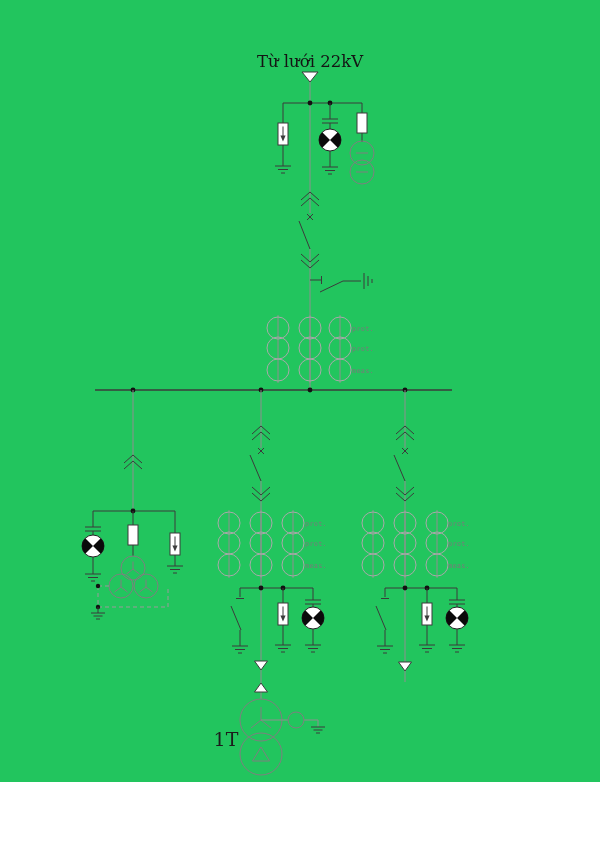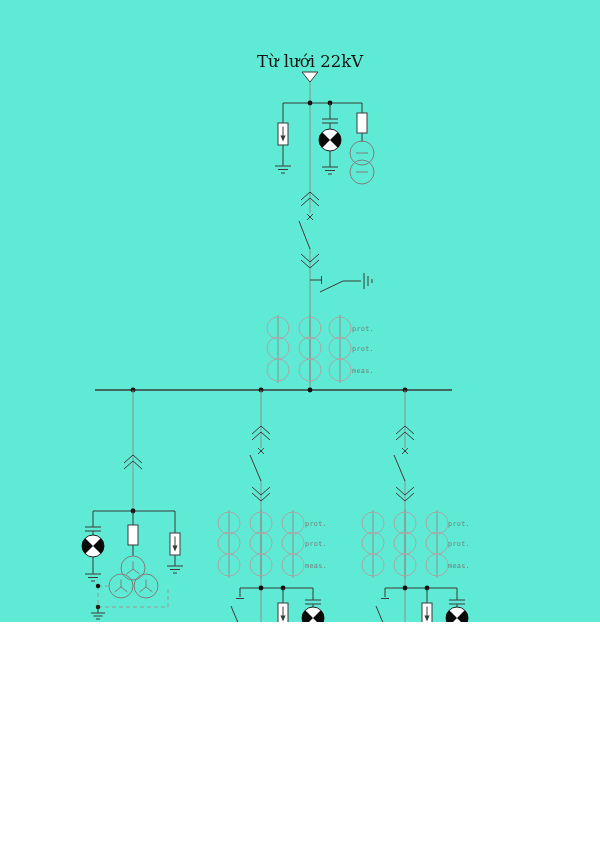--- a/index.html
+++ b/index.html
@@ -1,16 +1,16 @@
 <!DOCTYPE html>
 <html><head>
 <meta charset="utf-8">
 <style>
   html,body{margin:0;padding:0;background:#ffffff;}
-  .page{position:relative;width:600px;height:622px;background:#5eead4;overflow:hidden;
+  .page{position:relative;width:600px;height:782px;background:#22c55e;overflow:hidden;
         font-family:"DejaVu Sans",sans-serif;}
   svg{display:block;}
   .dk{stroke:#3b3b3b;stroke-width:1;fill:none;}
   .dk2{stroke:#3b3b3b;stroke-width:1.6;fill:none;}
   .gy{stroke:#8f8f8f;stroke-width:1;fill:none;}
   .ct{stroke:#a9a9a9;stroke-width:1;fill:none;}
   .vt{stroke:#7f7f7f;stroke-width:1;fill:none;}
   .dash{stroke:#9a9a9a;stroke-width:1;fill:none;stroke-dasharray:4 3;}
   .dot{fill:#111111;stroke:none;}
   .lampc{stroke:#222222;stroke-width:1;fill:#ffffff;}

